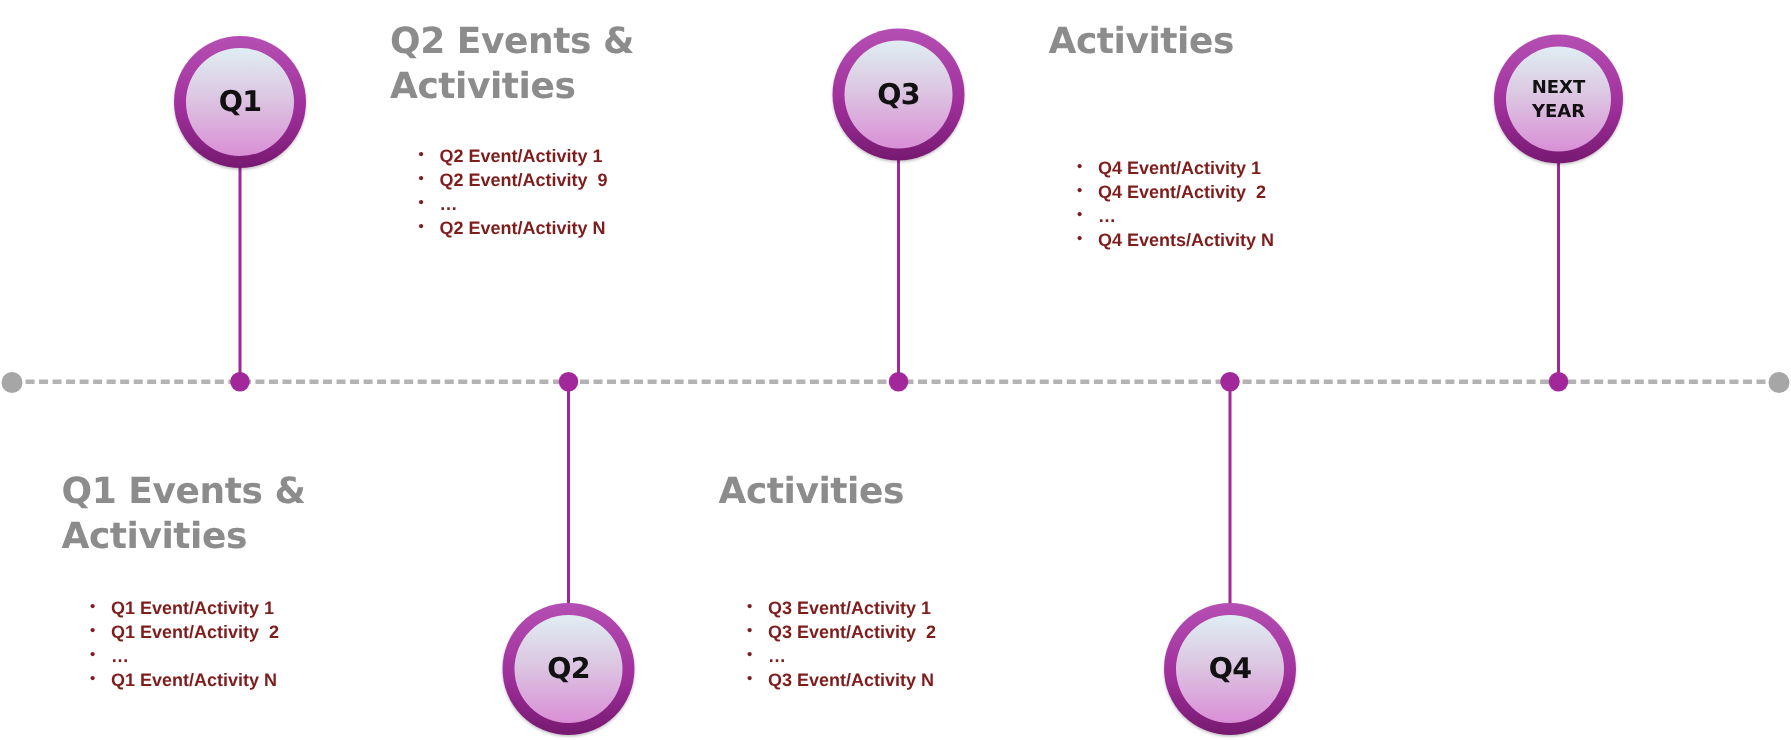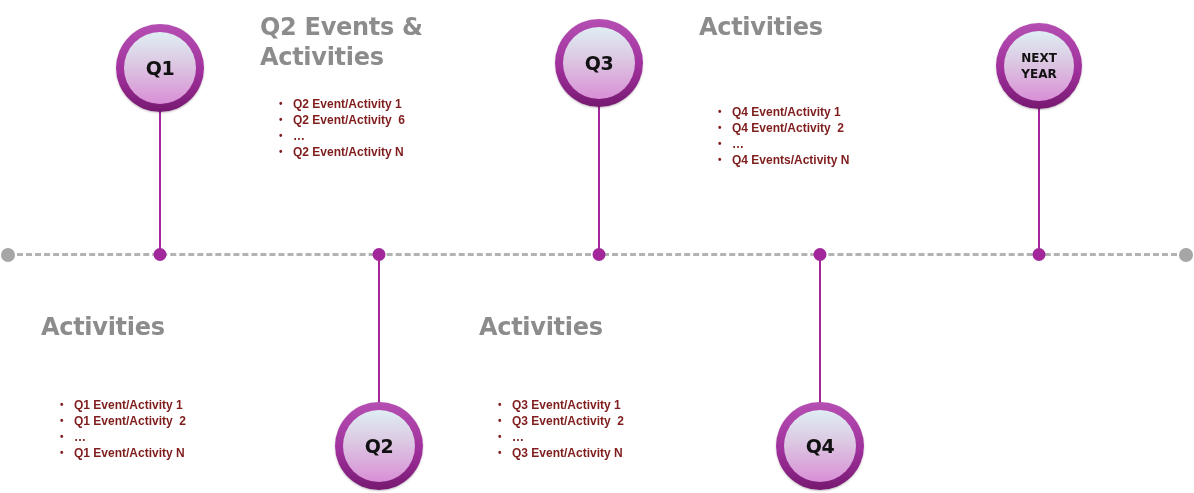--- a/index.html
+++ b/index.html
@@ -29,20 +29,21 @@
 <div class="end-dot" style="right:1px"></div>
 
 <div class="stem" style="left:160px;top:100px;height:154px"></div>
 <div class="dot" style="left:160px"></div>
 <div class="node" style="left:160px;top:24px">
   <div class="node-inner">
       <span class="node-label">Q1</span>
     </div>
 </div>
 <div class="heading" style="left:161px;top:312px">
+  <div>Q1 Events &amp;</div>
   <div>Activities</div>
 </div>
 <ul class="list" style="left:60px;top:397px">
   <li>Q1 Event/Activity 1</li>
   <li>Q1 Event/Activity  2</li>
   <li>…</li>
   <li>Q1 Event/Activity N</li>
 </ul>
 
 <div class="stem" style="left:379px;top:254px;height:152px"></div>
@@ -51,21 +52,21 @@
   <div class="node-inner">
       <span class="node-label">Q2</span>
     </div>
 </div>
 <div class="heading" style="left:380px;top:12px">
   <div>Q2 Events &amp;</div>
   <div>Activities</div>
 </div>
 <ul class="list" style="left:279px;top:96px">
   <li>Q2 Event/Activity 1</li>
-  <li>Q2 Event/Activity  6</li>
+  <li>Q2 Event/Activity  9</li>
   <li>…</li>
   <li>Q2 Event/Activity N</li>
 </ul>
 
 <div class="stem" style="left:599px;top:100px;height:154px"></div>
 <div class="dot" style="left:599px"></div>
 <div class="node" style="left:599px;top:19px">
   <div class="node-inner">
       <span class="node-label">Q3</span>
     </div>

